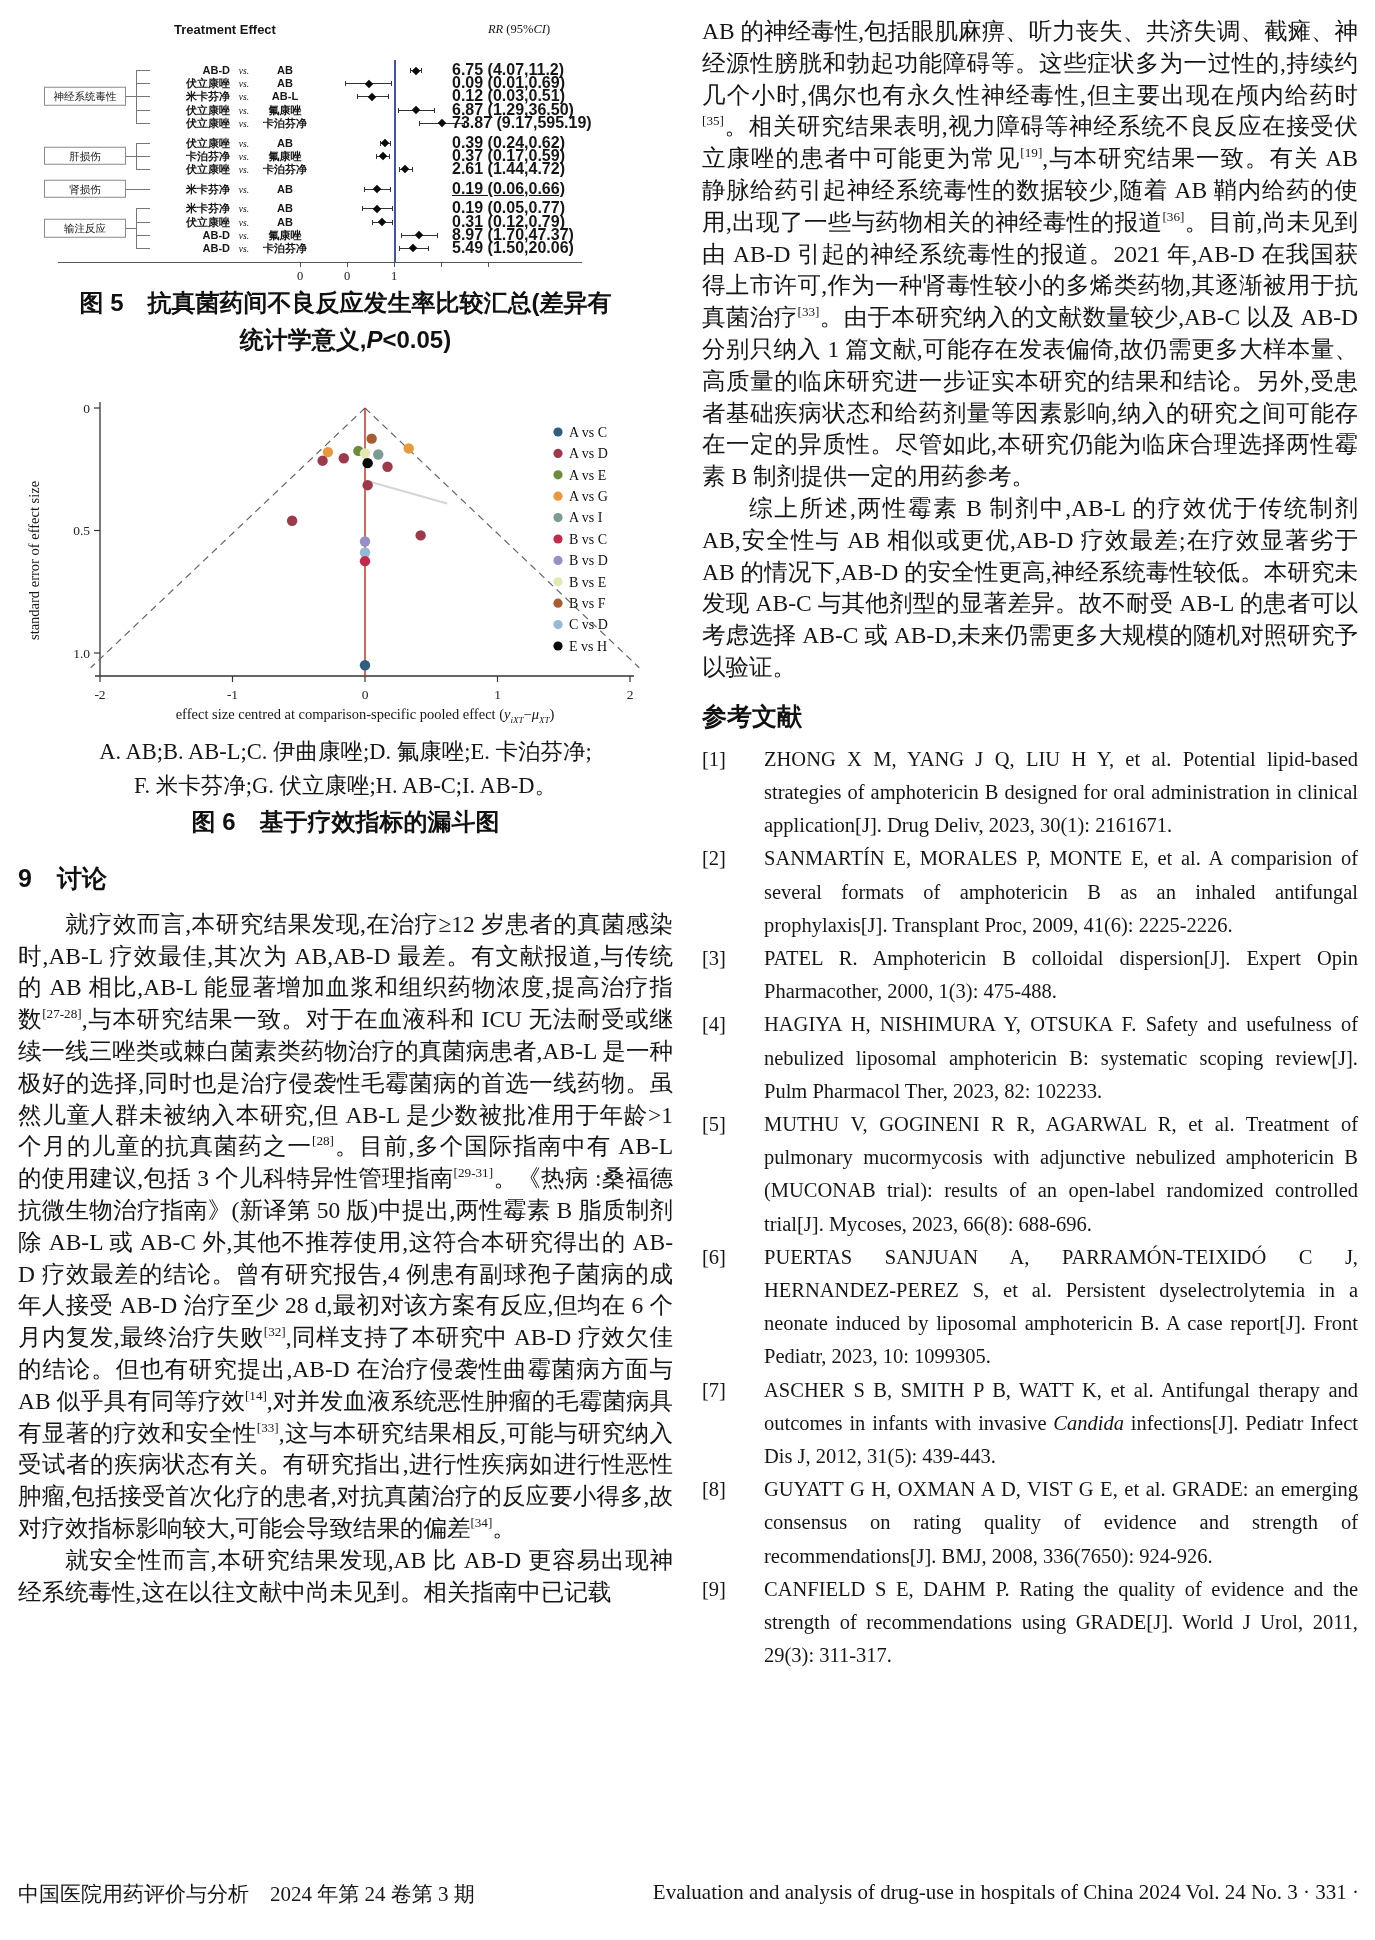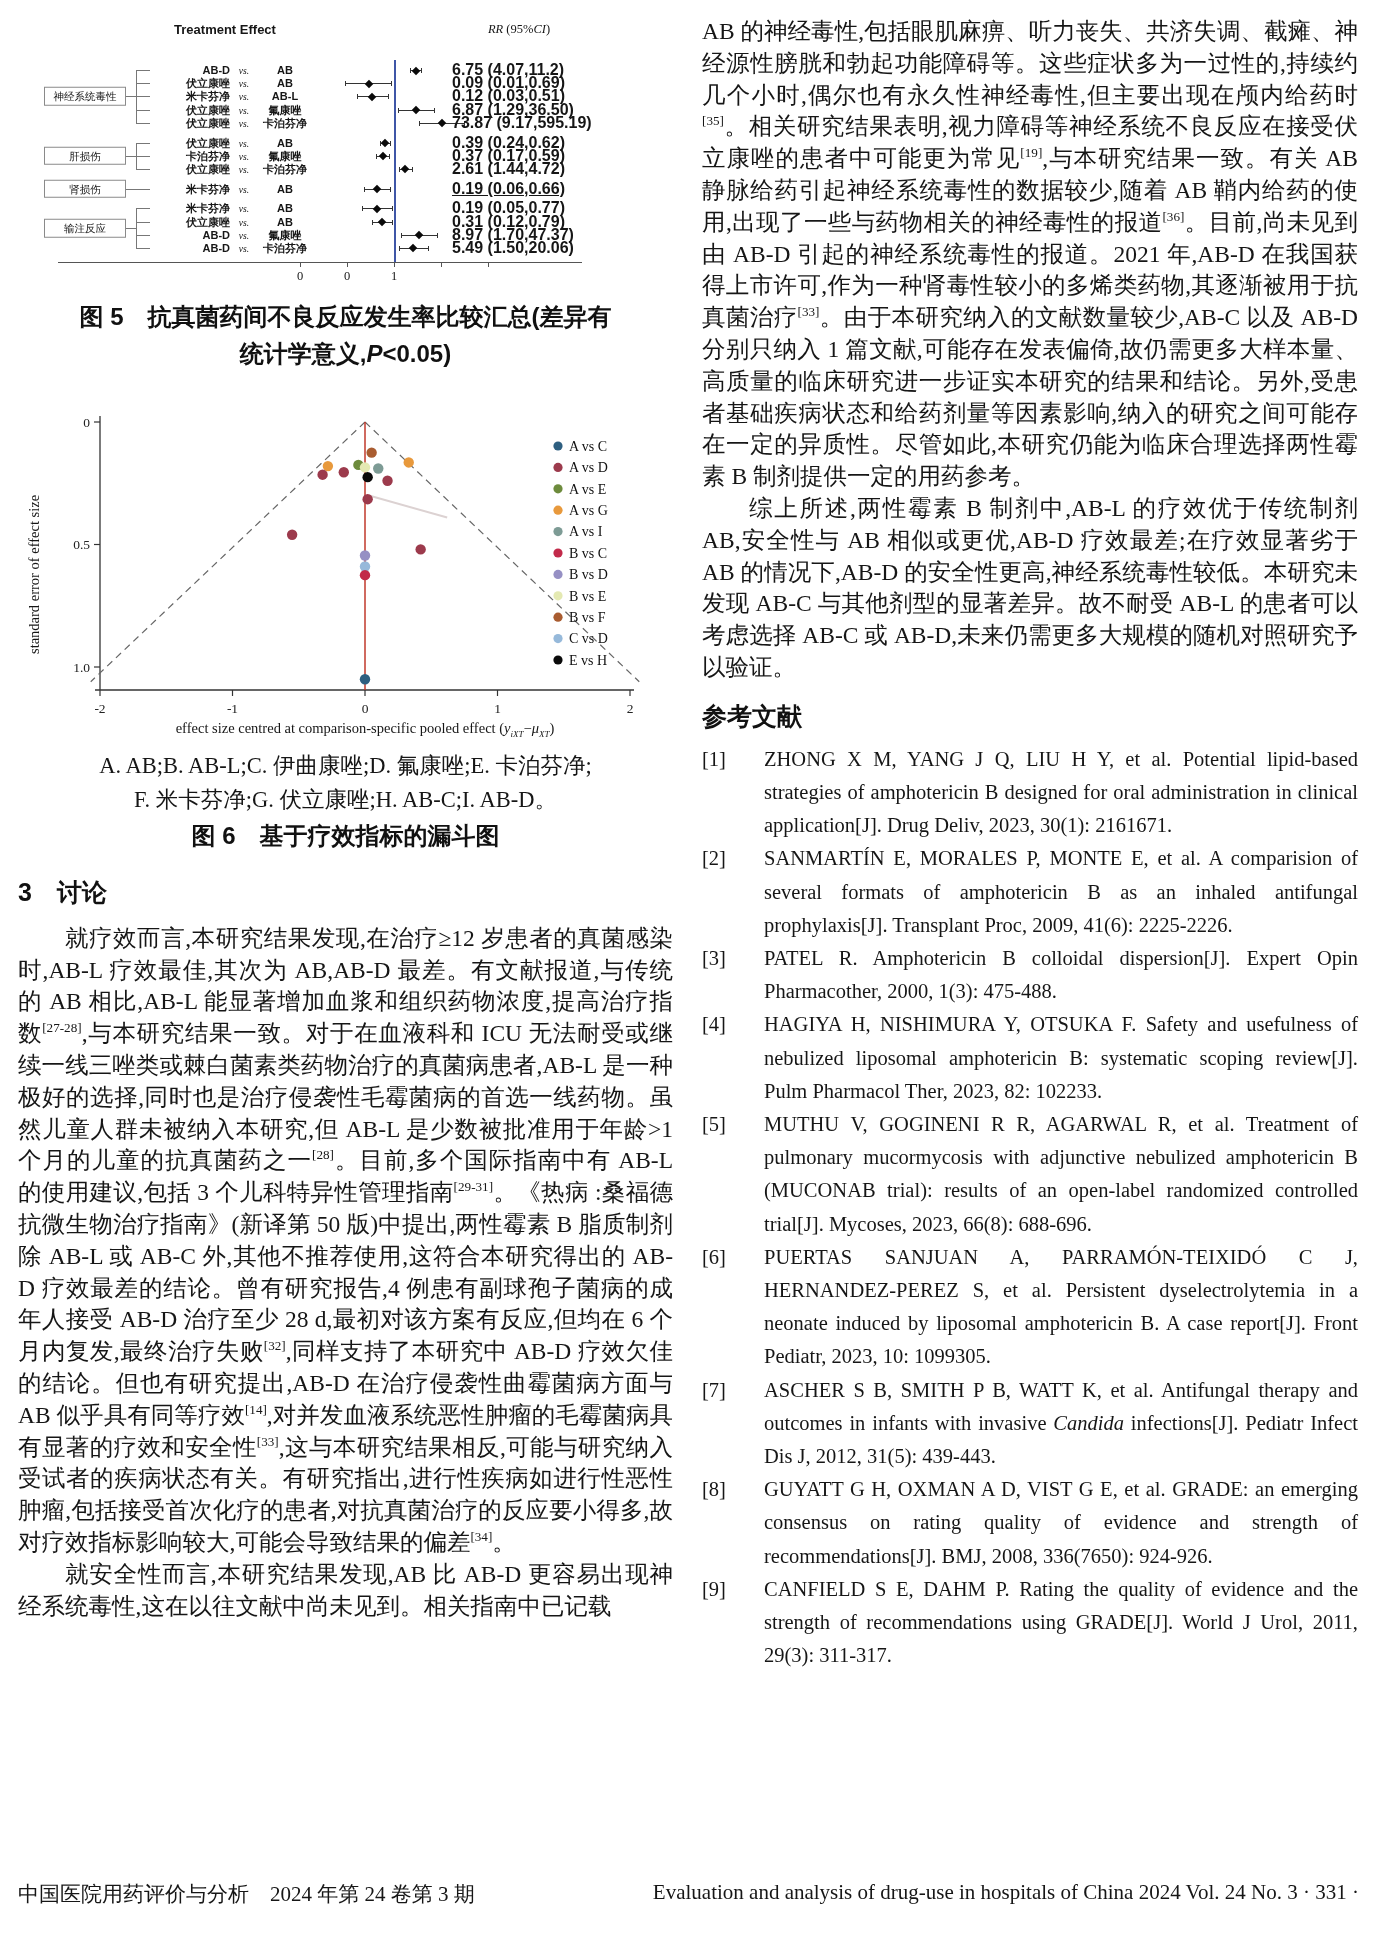--- a/index.html
+++ b/index.html
@@ -29,21 +29,21 @@
   .fpt{width:6px;height:6px;background:#0a0a0a;transform:translate(-50%,-50%) rotate(45deg);}
   .fblue{width:2px;background:#3f56a7;transform:translateX(-50%);}
   .faxis{left:26px;width:524px;height:1px;background:#555;}
   .ftick{width:1px;height:5px;background:#555;}
   .fticklab{width:20px;text-align:center;font-size:12.5px;font-family:"Liberation Serif",serif;}
   .frr{left:420px;width:145px;font-weight:bold;font-size:16px;line-height:12px;}
 
   
   .figcap{text-align:center;font-weight:bold;font-size:24px;line-height:37px;
           font-family:"Liberation Sans",sans-serif;color:#111;}
-  .figcap5{margin-top:14px;}
+  .figcap5{}
   .fignote{text-align:center;font-size:22.5px;line-height:34px;margin-top:10px;}
 
   
   .funnel-wrap{position:relative;width:655px;margin-top:18px;}
   #funnel-svg{display:block;}
   #funnel-svg text{font-family:"Liberation Serif",serif;}
   .ylab{position:absolute;left:8px;top:72px;height:225px;writing-mode:vertical-rl;
         transform:rotate(180deg);font-size:14.5px;text-align:center;}
   .xlab{width:560px;margin-left:67px;text-align:center;font-size:14.5px;margin-top:-2px;}
   .xlab sub{font-style:italic;}
@@ -286,21 +286,21 @@
           <text x="551" y="274.8" font-size="14" fill="#111">E vs H</text>
         </svg>
       <div class="xlab">effect size centred at comparison-specific pooled effect (<i>y</i><sub>iXT</sub>−<i>μ</i><sub>XT</sub>)</div>
       <div class="fignote">
         <div>A. AB;B. AB-L;C. 伊曲康唑;D. 氟康唑;E. 卡泊芬净;</div>
         <div>F. 米卡芬净;G. 伏立康唑;H. AB-C;I. AB-D。</div>
       </div>
       <div class="figcap">图 6　基于疗效指标的漏斗图</div>
     </div>
 
-    <h2 class="sec">3　讨论</h2>
+    <h2 class="sec">9　讨论</h2>
     <p class="para indent">就疗效而言,本研究结果发现,在治疗≥12 岁患者的真菌感染时,AB-L 疗效最佳,其次为 AB,AB-D 最差。有文献报道,与传统的 AB 相比,AB-L 能显著增加血浆和组织药物浓度,提高治疗指数<sup>[27-28]</sup>,与本研究结果一致。对于在血液科和 ICU 无法耐受或继续一线三唑类或棘白菌素类药物治疗的真菌病患者,AB-L 是一种极好的选择,同时也是治疗侵袭性毛霉菌病的首选一线药物。虽然儿童人群未被纳入本研究,但 AB-L 是少数被批准用于年龄&gt;1 个月的儿童的抗真菌药之一<sup>[28]</sup>。目前,多个国际指南中有 AB-L 的使用建议,包括 3 个儿科特异性管理指南<sup>[29-31]</sup>。《热病 :桑福德抗微生物治疗指南》(新译第 50 版)中提出,两性霉素 B 脂质制剂除 AB-L 或 AB-C 外,其他不推荐使用,这符合本研究得出的 AB-D 疗效最差的结论。曾有研究报告,4 例患有副球孢子菌病的成年人接受 AB-D 治疗至少 28 d,最初对该方案有反应,但均在 6 个月内复发,最终治疗失败<sup>[32]</sup>,同样支持了本研究中 AB-D 疗效欠佳的结论。但也有研究提出,AB-D 在治疗侵袭性曲霉菌病方面与 AB 似乎具有同等疗效<sup>[14]</sup>,对并发血液系统恶性肿瘤的毛霉菌病具有显著的疗效和安全性<sup>[33]</sup>,这与本研究结果相反,可能与研究纳入受试者的疾病状态有关。有研究指出,进行性疾病如进行性恶性肿瘤,包括接受首次化疗的患者,对抗真菌治疗的反应要小得多,故对疗效指标影响较大,可能会导致结果的偏差<sup>[34]</sup>。</p>
     <p class="para indent">就安全性而言,本研究结果发现,AB 比 AB-D 更容易出现神经系统毒性,这在以往文献中尚未见到。相关指南中已记载</p>
   </div>
 
   <div class="col col-right">
     <p class="para">AB 的神经毒性,包括眼肌麻痹、听力丧失、共济失调、截瘫、神经源性膀胱和勃起功能障碍等。这些症状多为一过性的,持续约几个小时,偶尔也有永久性神经毒性,但主要出现在颅内给药时<sup>[35]</sup>。相关研究结果表明,视力障碍等神经系统不良反应在接受伏立康唑的患者中可能更为常见<sup>[19]</sup>,与本研究结果一致。有关 AB 静脉给药引起神经系统毒性的数据较少,随着 AB 鞘内给药的使用,出现了一些与药物相关的神经毒性的报道<sup>[36]</sup>。目前,尚未见到由 AB-D 引起的神经系统毒性的报道。2021 年,AB-D 在我国获得上市许可,作为一种肾毒性较小的多烯类药物,其逐渐被用于抗真菌治疗<sup>[33]</sup>。由于本研究纳入的文献数量较少,AB-C 以及 AB-D 分别只纳入 1 篇文献,可能存在发表偏倚,故仍需更多大样本量、高质量的临床研究进一步证实本研究的结果和结论。另外,受患者基础疾病状态和给药剂量等因素影响,纳入的研究之间可能存在一定的异质性。尽管如此,本研究仍能为临床合理选择两性霉素 B 制剂提供一定的用药参考。</p>
     <p class="para indent">综上所述,两性霉素 B 制剂中,AB-L 的疗效优于传统制剂 AB,安全性与 AB 相似或更优,AB-D 疗效最差;在疗效显著劣于 AB 的情况下,AB-D 的安全性更高,神经系统毒性较低。本研究未发现 AB-C 与其他剂型的显著差异。故不耐受 AB-L 的患者可以考虑选择 AB-C 或 AB-D,未来仍需更多大规模的随机对照研究予以验证。</p>
     <h2 class="sec refs-head">参考文献</h2>
     <div id="refs">
         <div class="ref-row">

